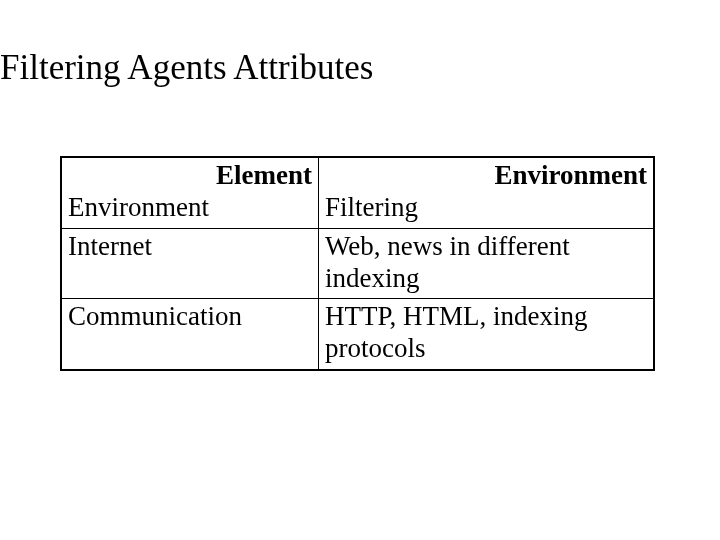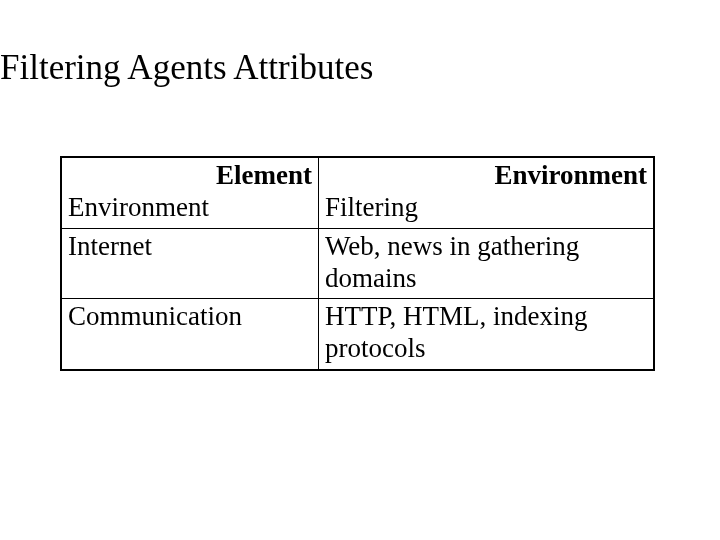--- a/index.html
+++ b/index.html
@@ -75,21 +75,21 @@
         <tr>
       <td class="hdr row0-cell">Element</td>
       <td class="hdr row0-cell">Environment</td>
     </tr>
     <tr>
       <td class="row1-cell">Environment</td>
       <td class="row1-cell">Filtering</td>
     </tr>
     <tr>
       <td>Internet</td>
-      <td>Web, news in gathering domains</td>
+      <td>Web, news in different indexing</td>
     </tr>
     <tr>
       <td>Communication</td>
       <td>HTTP, HTML, indexing protocols</td>
     </tr>
   </tbody>
     </table>
 
 </div>
 

